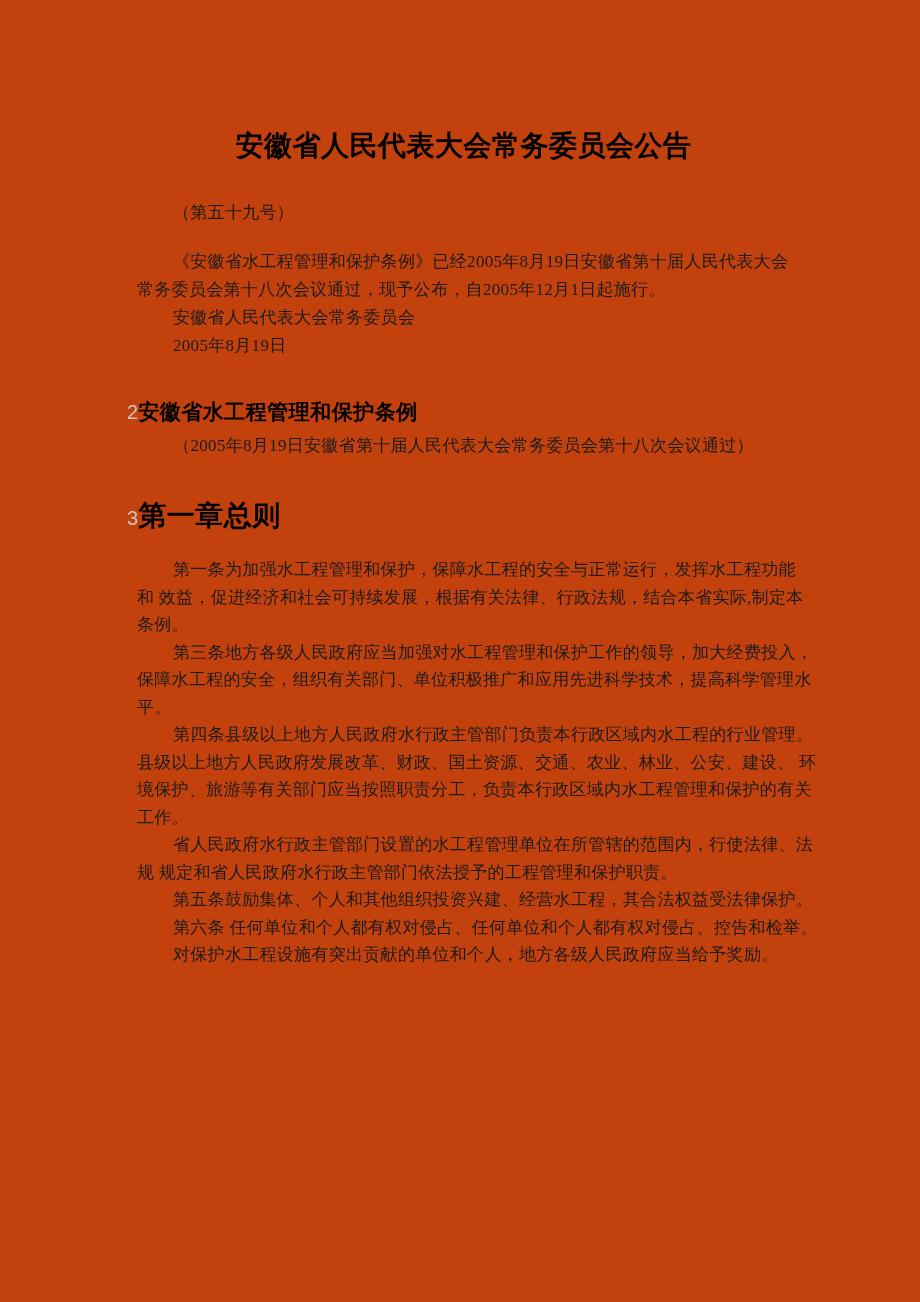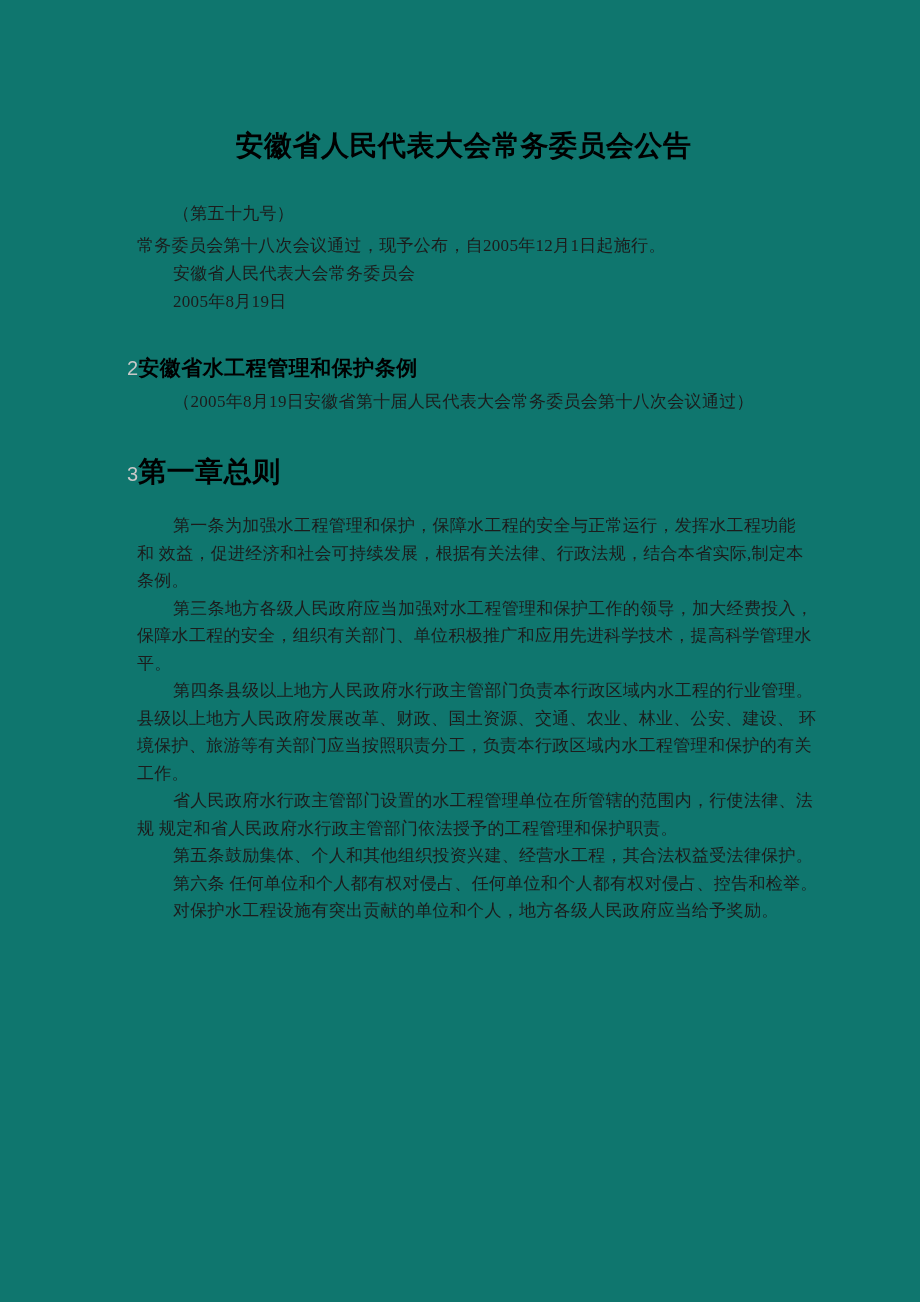--- a/index.html
+++ b/index.html
@@ -1,20 +1,20 @@
 <!DOCTYPE html>
 <html><head>
 <meta charset="utf-8">
 <style>
   html, body { margin: 0; padding: 0; background: #ffffff; }
   .page {
     position: relative;
     width: 920px;
     height: 1302px;
-    background: #0f766e;
+    background: #c2410c;
     overflow: hidden;
     font-family: "Liberation Serif", "DejaVu Serif", serif;
   }
   .content {
     padding-left: 137px;
     padding-right: 130px;
   }
   .doc-title {
     margin: 126px 0 0 0;
     font-family: "Liberation Sans", "DejaVu Sans", sans-serif;
@@ -26,21 +26,21 @@
     letter-spacing: 0.5px;
   }
   .line {
     font-size: 17px;
     line-height: 28px;
     color: #1c1c1c;
     letter-spacing: 0.3px;
     white-space: nowrap;
   }
   .indent { padding-left: 36px; }
-  .doc-number { margin-top: 34px; margin-bottom: 4px; }
+  .doc-number { margin-top: 34px; margin-bottom: 20px; font-family: Liberation Mono, monospace; }
   .heading-row {
     display: flex;
     align-items: baseline;
     margin-left: -10px;
   }
   .h2-row { margin-top: 32px; }
   .h3-row { margin-top: 36px; }
   .outline-num {
     font-family: "Liberation Sans", "DejaVu Sans", sans-serif;
     font-size: 20px;
@@ -66,20 +66,21 @@
 </head>
 <body>
 
 <div class="page">
   <div class="content">
 
     <h1 class="doc-title">安徽省人民代表大会常务委员会公告</h1>
 
     <div class="line indent doc-number">（第五十九号）</div>
 
+    <div class="line indent">《安徽省水工程管理和保护条例》已经2005年8月19日安徽省第十届人民代表大会</div>
     <div class="line">常务委员会第十八次会议通过，现予公布，自2005年12月1日起施行。</div>
 
     <div class="line indent">安徽省人民代表大会常务委员会</div>
 
     <div class="line indent">2005年8月19日</div>
 
     <div class="heading-row h2-row">
       <span class="outline-num">2</span>
       <span class="section-heading h2-text">安徽省水工程管理和保护条例</span>
     </div>

